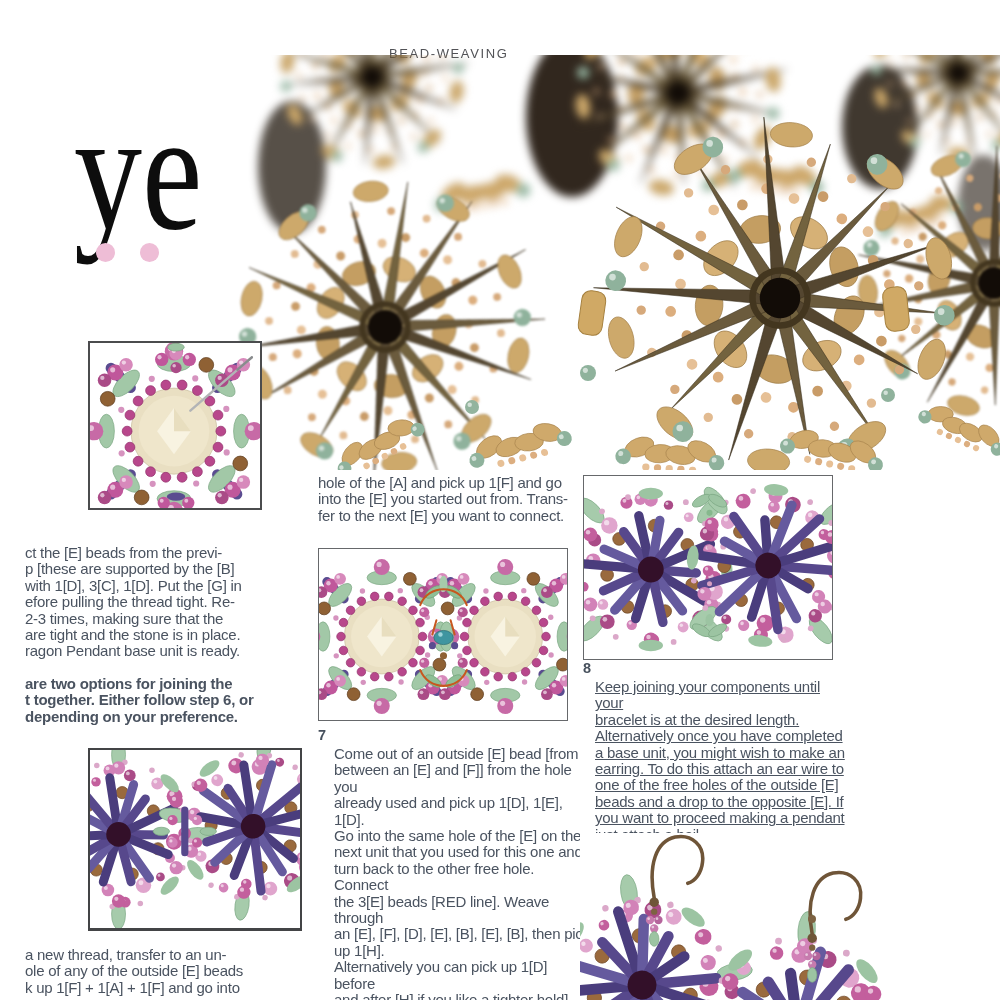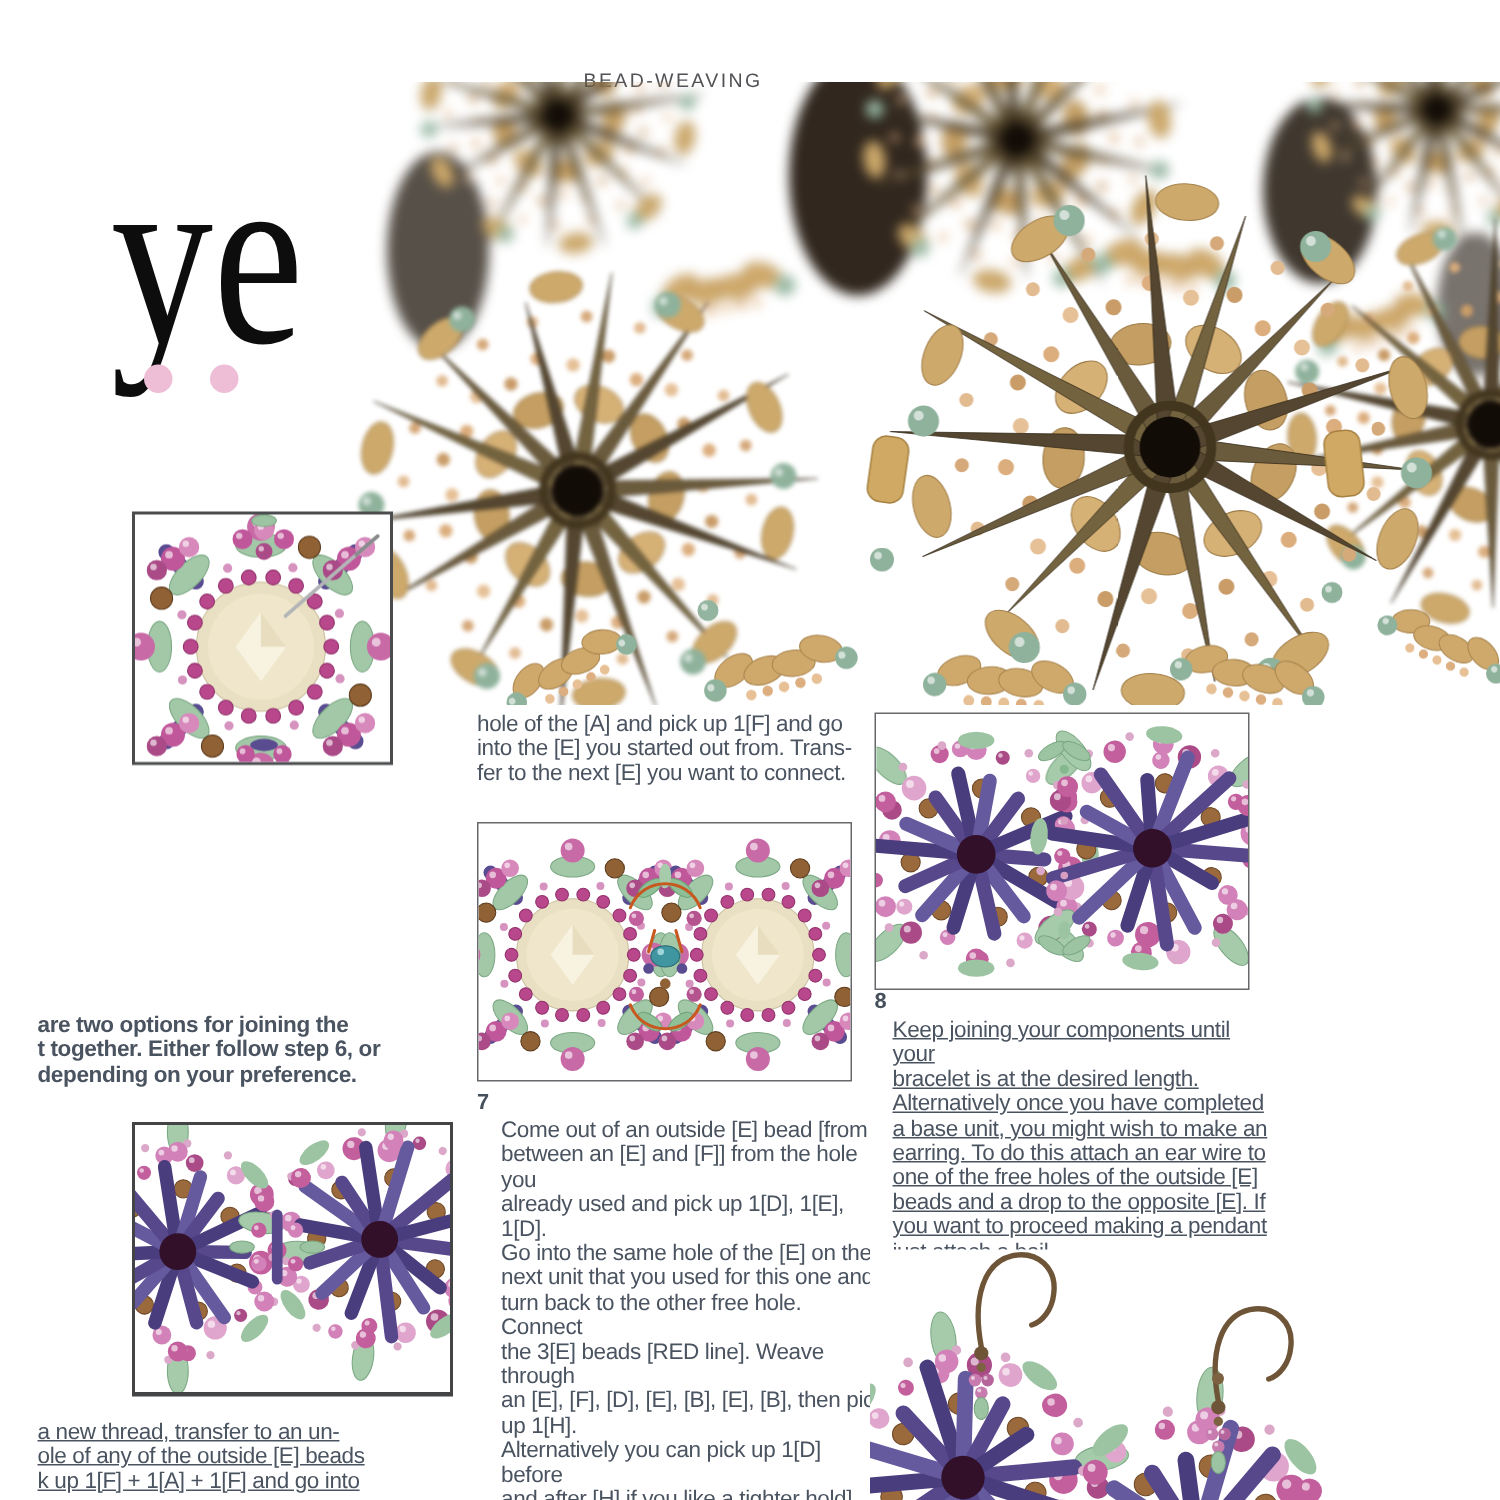--- a/index.html
+++ b/index.html
@@ -17,21 +17,21 @@
   .photo{position:absolute;background:#fff;overflow:hidden;z-index:2;}
   .photoA{left:88px;top:341px;width:170px;height:165px;border:2px solid #4b4c4e;}
   .photoB{left:318px;top:548px;width:248px;height:171px;border:1.5px solid #66686b;}
   .photoC{left:583px;top:475px;width:248px;height:183px;border:1.5px solid #66686b;}
   .photoD{left:88px;top:748px;width:210px;height:178px;border:2px solid #434446;border-bottom-width:3px;}
   .photoE{left:580px;top:833px;width:420px;height:167px;}
   .col{position:absolute;font-size:15px;line-height:16.4px;letter-spacing:-.25px;color:#4a5360;
        white-space:pre-line;z-index:1;}
   .colL1{left:25px;top:545px;width:275px;}
   .colL2{left:25px;top:676px;width:275px;font-weight:bold;}
-  .colL3{left:25px;top:947px;width:275px;text-decoration:underline;}
+  .colL3{left:25px;top:947px;width:275px;}
   .colM0{left:318px;top:475px;width:254px;}
   .colM1{left:318px;top:746px;width:256px;margin-left:16px;}
   .colR1{left:595px;top:679px;width:254px;text-decoration:underline;}
   .stepnum{position:absolute;font-size:14.5px;font-weight:700;color:#46505c;z-index:1;}
   .s7{left:318px;top:727px;}
   .s8{left:583px;top:660px;}
   svg{display:block;width:100%;height:100%;}
 </style>
 </head>
 <body>
@@ -1661,20 +1661,27 @@
           <circle cx="8.4" cy="85.05" r="4.2" fill="#b5659c"></circle>
           <circle cx="7.014" cy="83.664" r="1.344" fill="rgba(255,255,255,0.6)"></circle>
           <circle cx="4.2" cy="93.45" r="4.2" fill="#c77bae"></circle>
           <circle cx="2.814" cy="92.06400000000001" r="1.344" fill="rgba(255,255,255,0.6)"></circle>
           <ellipse cx="4.2" cy="103.95" rx="4.7250000000000005" ry="7.3500000000000005" fill="#9cc4a2" transform="rotate(0 4.2 103.95)" stroke="#7ca884" stroke-width="0.7"></ellipse>
         </g>
         <circle cx="232" cy="86" r="4" fill="#7d6242"></circle>
       </svg>
   </div>
 
+  <div class="col colL1">ct the [E] beads from the previ-
+p [these are supported by the [B]
+with 1[D], 3[C], 1[D]. Put the [G] in
+efore pulling the thread tight. Re-
+2-3 times, making sure that the
+are tight and the stone is in place.
+ragon Pendant base unit is ready.</div>
   <div class="col colL2">are two options for joining the
 t together. Either follow step 6, or
 depending on your preference.</div>
   <div class="col colL3">a new thread, transfer to an un-
 ole of any of the outside [E] beads
 k up 1[F] + 1[A] + 1[F] and go into</div>
 
   <div class="col colM0">hole of the [A] and pick up 1[F] and go
 into the [E] you started out from. Trans-
 fer to the next [E] you want to connect.</div>

